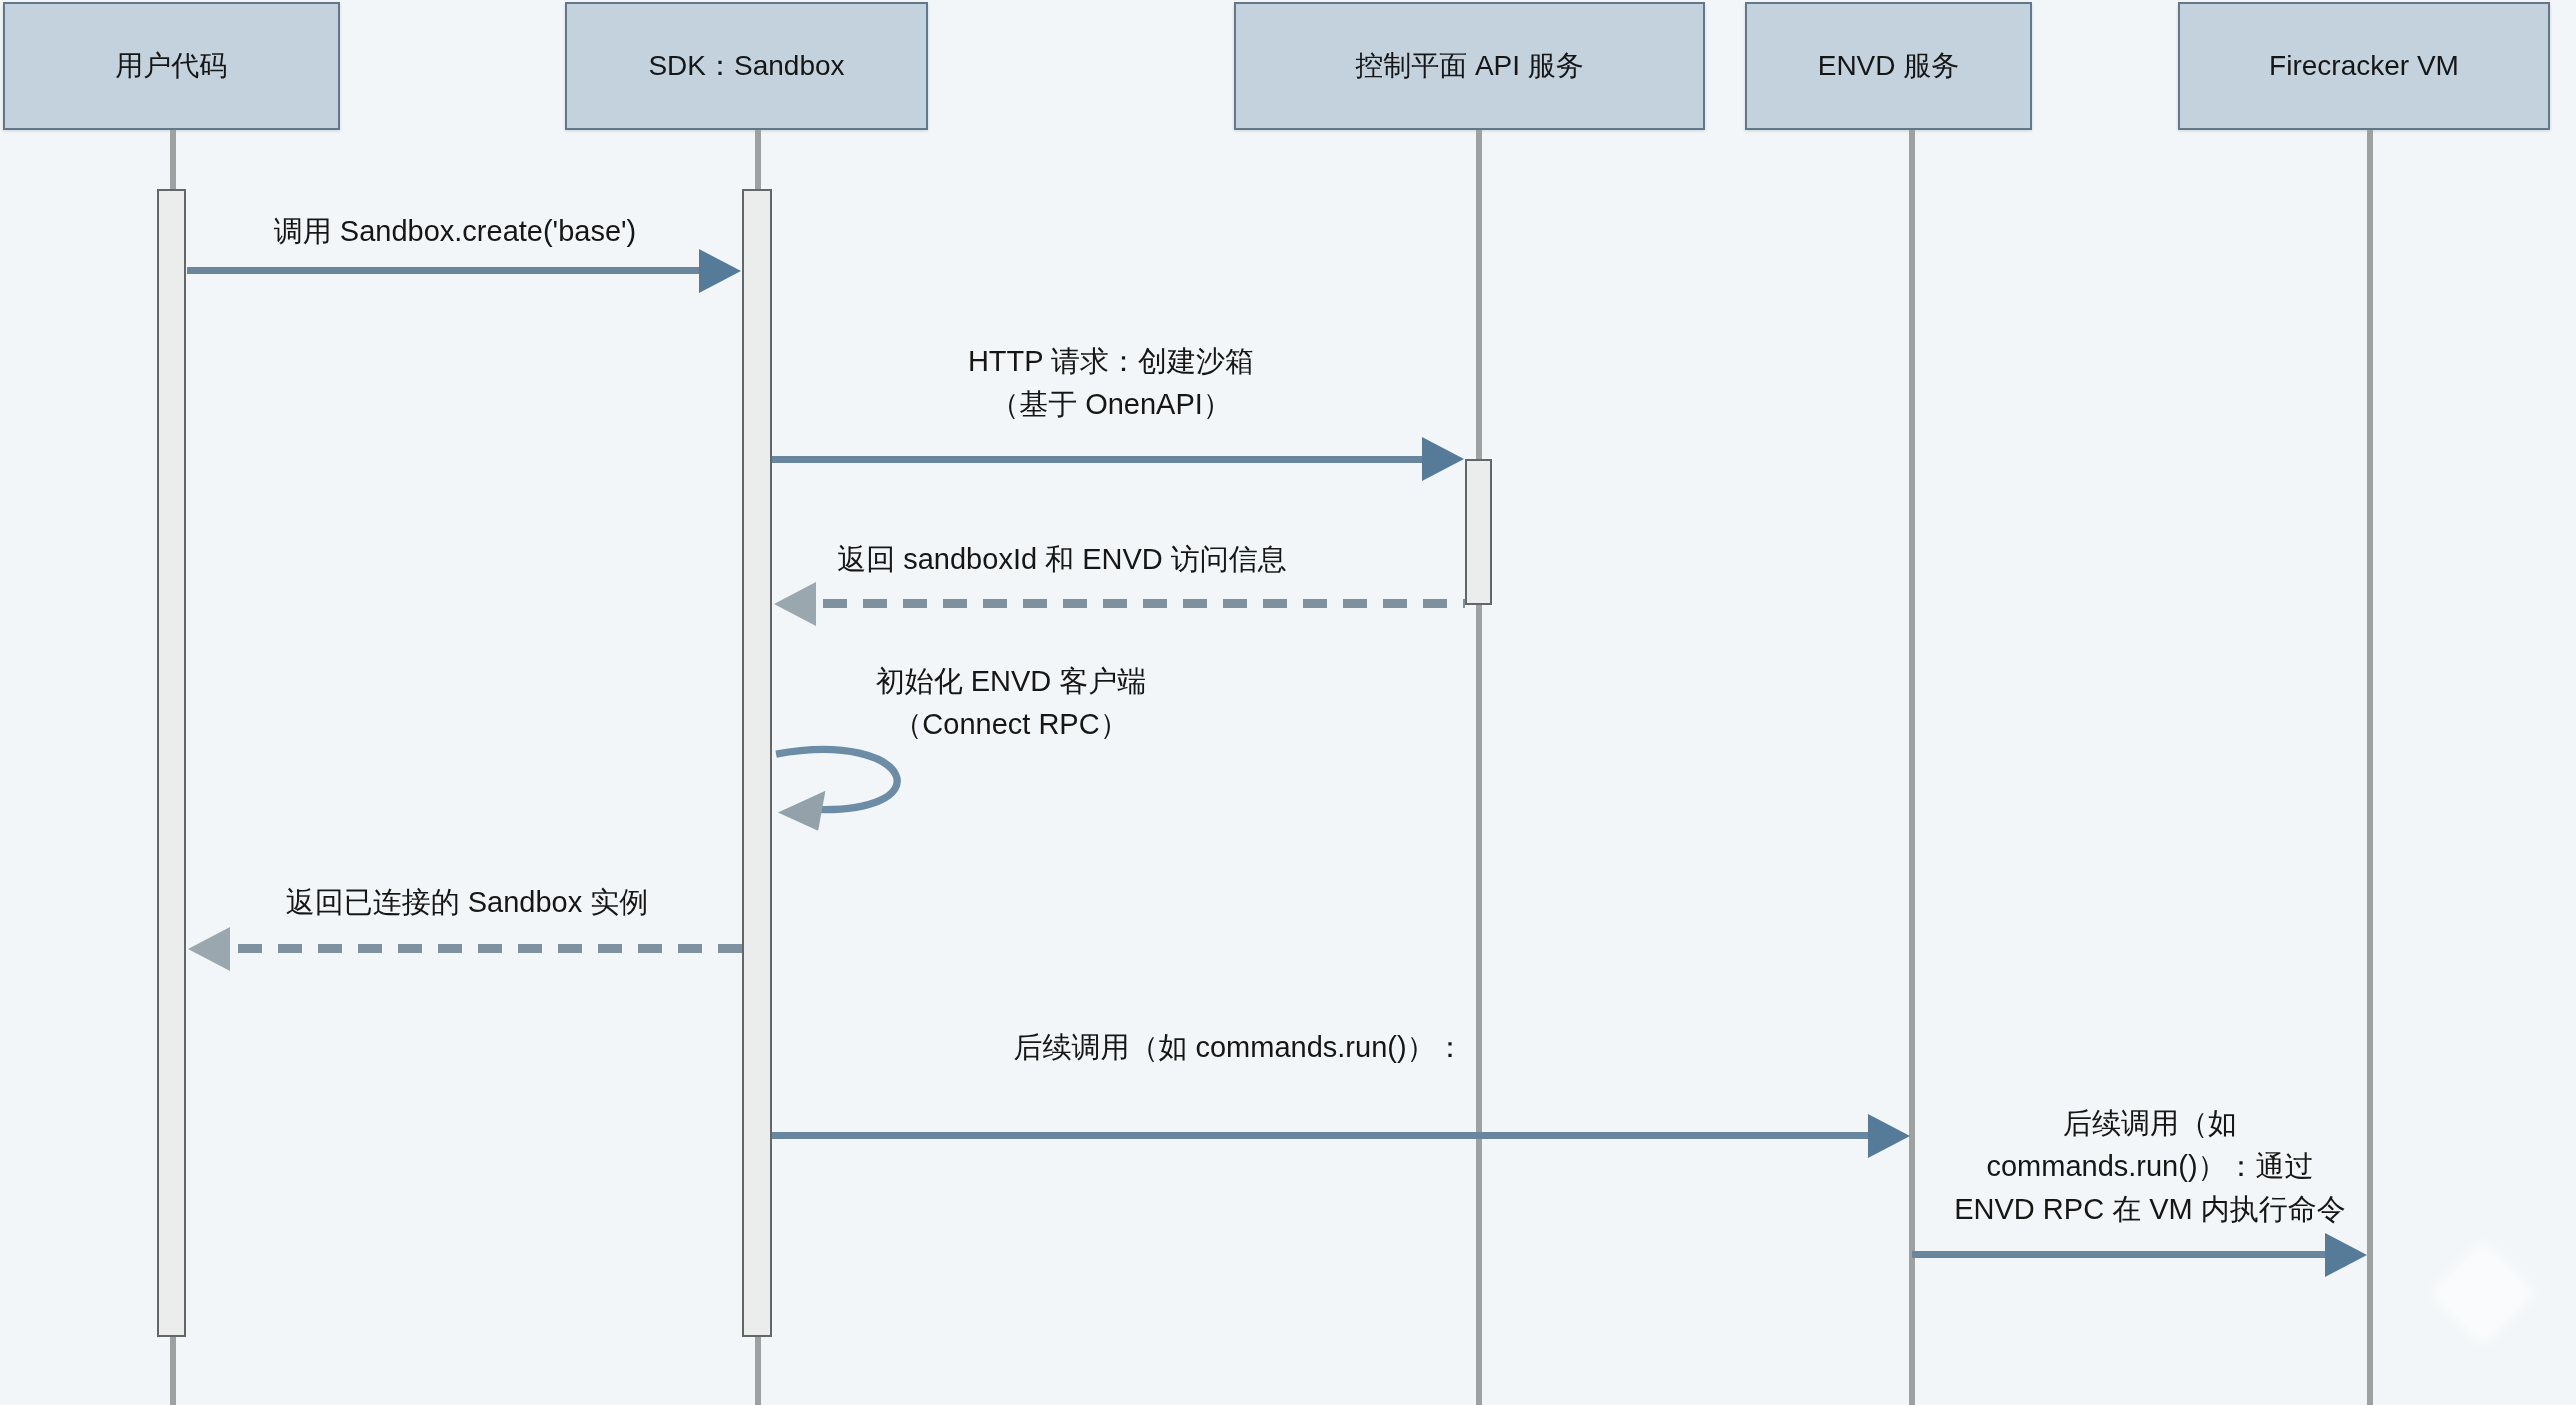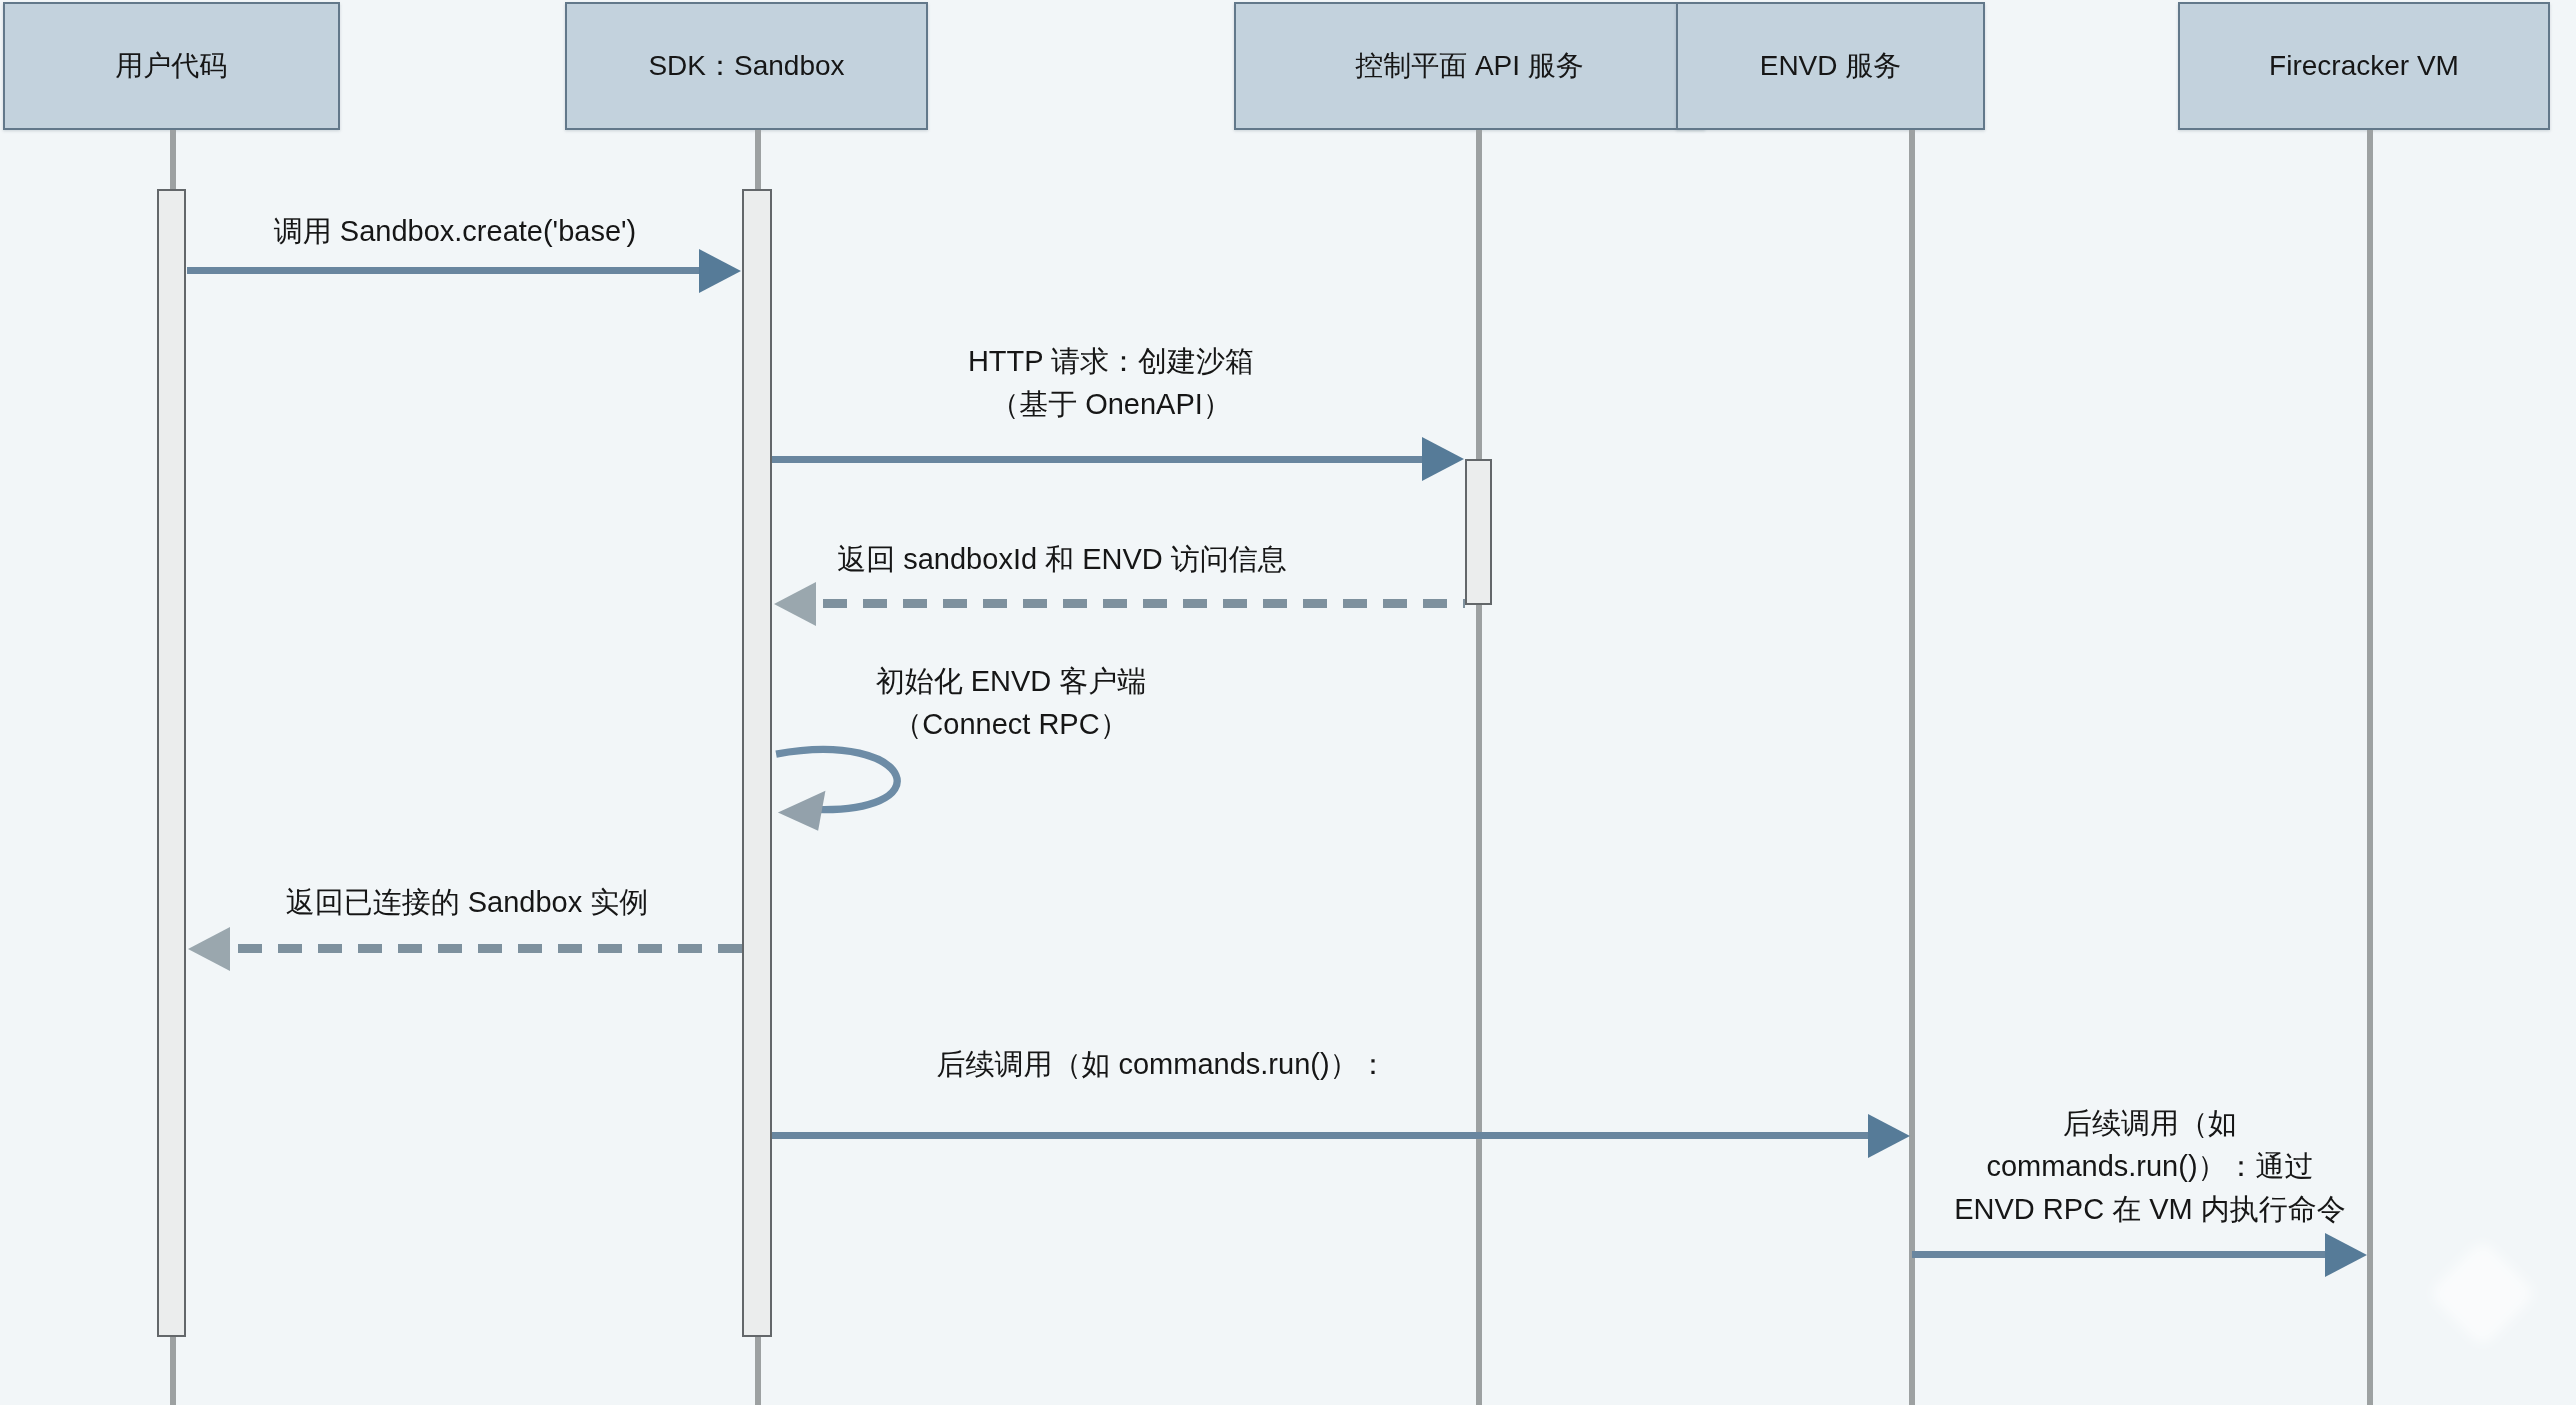--- a/index.html
+++ b/index.html
@@ -52,21 +52,21 @@
 
   <div class="participant" style="left:2.7px; width:337px;">
     <span class="plabel">用户代码</span>
   </div>
   <div class="participant" style="left:565px; width:363px;">
     <span class="plabel">SDK：Sandbox</span>
   </div>
   <div class="participant" style="left:1234px; width:471px;">
     <span class="plabel">控制平面 API 服务</span>
   </div>
-  <div class="participant" style="left:1676px; width:309px;">
+  <div class="participant" style="left:1745px; width:287px;">
     <span class="plabel">ENVD 服务</span>
   </div>
   <div class="participant" style="left:2178px; width:372px;">
     <span class="plabel">Firecracker VM</span>
   </div>
 
   <div class="lifeline" style="left:170px;"></div>
   <div class="lifeline" style="left:755px;"></div>
   <div class="lifeline" style="left:1476px;"></div>
   <div class="lifeline" style="left:1909px;"></div>
@@ -103,21 +103,21 @@
     <path d="M 848 824 C 1000 796, 1036 894, 878 884" fill="none" stroke="#6d8ca6" stroke-width="8"></path>
     <polygon points="850,888 902,864 894,908" fill="#93a1ab"></polygon>
   </svg>
 
   <div class="msg-label" style="left:467px; top:881px;">
     <div>返回已连接的 Sandbox 实例</div>
   </div>
   <div class="arrow-dashes" style="left:238px; top:944px; width:504px;"></div>
   <div class="head-left" style="left:188px; top:927px;"></div>
 
-  <div class="msg-label" style="left:1162px; top:1026px;margin-top:17px;">
+  <div class="msg-label" style="left:1239px; top:1026px;">
     <div>后续调用（如 commands.run()）：</div>
   </div>
   <div class="arrow-line" style="left:772px; top:1132px; width:1098px;"></div>
   <div class="head-right" style="left:1868px; top:1114px;"></div>
 
   <div class="msg-label" style="left:2150px; top:1102px;">
     <div>后续调用（如</div>
     <div>commands.run()）：通过</div>
     <div>ENVD RPC 在 VM 内执行命令</div>
   </div>

